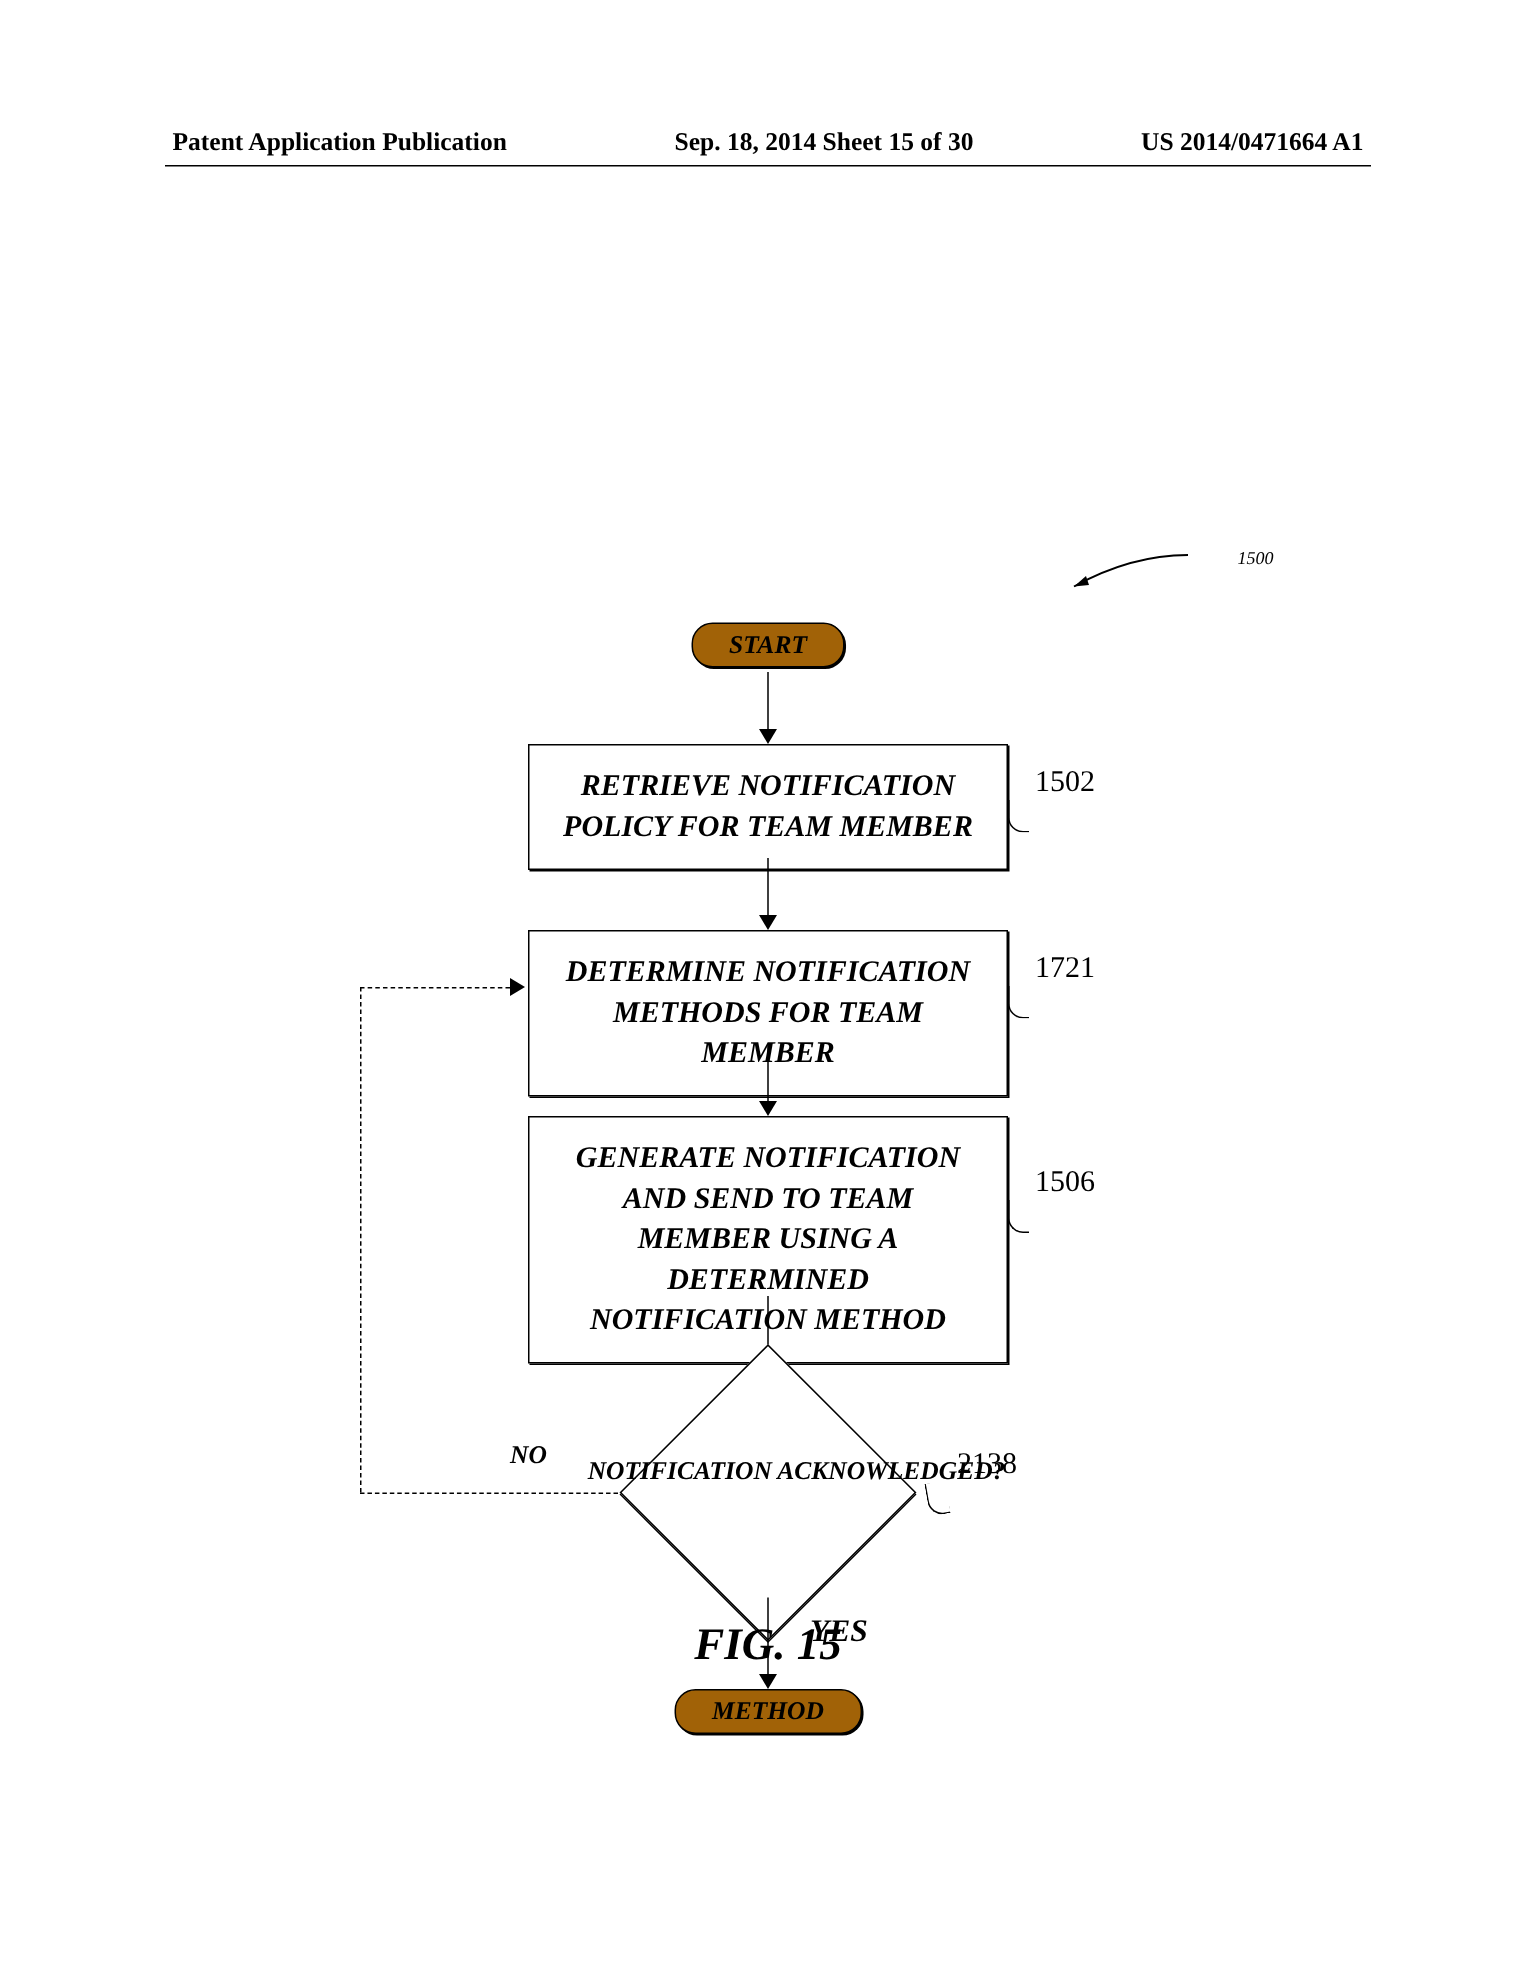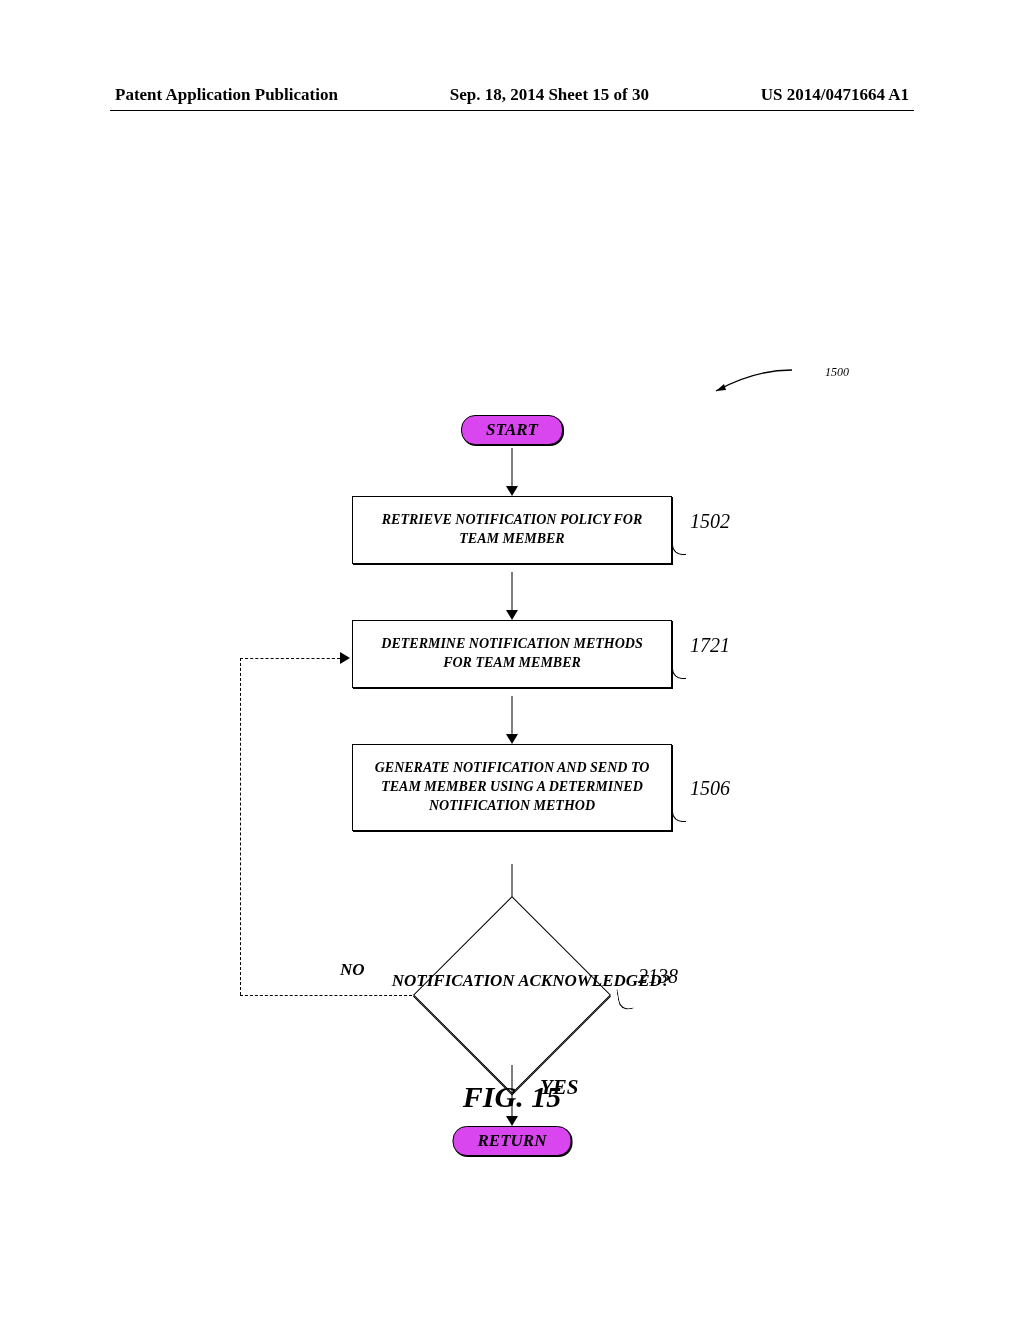--- a/index.html
+++ b/index.html
@@ -57,33 +57,33 @@
       position: absolute;
       left: 50%;
       transform: translateX(-50%);
       border: 1.5px solid #000;
       border-radius: 14px;
       padding: 4px 24px;
       font-style: italic;
       font-weight: bold;
       font-size: 17px;
       text-align: center;
-      background: #d946ef;
+      background: #a16207;
       box-shadow: 1px 1px 0 #000;
     }
     .process {
       position: absolute;
       left: 50%;
       transform: translateX(-50%);
       border: 1.5px solid #000;
       width: 320px;
       padding: 14px 18px;
       font-style: italic;
       font-weight: bold;
-      font-size: 14px;
+      font-size: 20px;
       text-align: center;
       background: white;
       box-shadow: 1px 1px 0 #000;
       line-height: 1.35;
     }
     .decision {
       position: absolute;
       left: 50%;
       top: 755px;
       transform: translateX(-50%) rotate(45deg);
@@ -101,21 +101,20 @@
       font-style: italic;
       font-weight: bold;
       font-size: 17px;
       text-align: center;
       line-height: 1.3;
       z-index: 2;
       margin-left: 19px;
     }
     .ref-label {
       position: absolute;
-      font-style: italic;
       font-size: 20px;
     }
     .ref-hook {
       position: absolute;
       width: 14px;
       height: 22px;
       border: 1.5px solid #000;
       border-top: none;
       border-right: none;
       border-radius: 0 0 0 10px;
@@ -234,17 +233,17 @@
   <div class="decision-yes">YES</div>
 
   <div class="feedback-h" style="top:825px;left:240px;width:172px"></div>
   <div class="feedback-v" style="top:488px;left:240px;height:337px"></div>
   <div class="feedback-h" style="top:488px;left:240px;width:100px"></div>
   <div class="arrowhead-right" style="top:482px;left:340px"></div>
 
   <div class="vline" style="top:895px;height:55px"></div>
   <div class="arrowhead" style="top:946px"></div>
 
-  <div class="terminator" style="top:956px">RETURN</div>
+  <div class="terminator" style="top:956px">METHOD</div>
 
 </div>
 
 <div class="figure-label">FIG. 15</div>
 
 </body></html>

